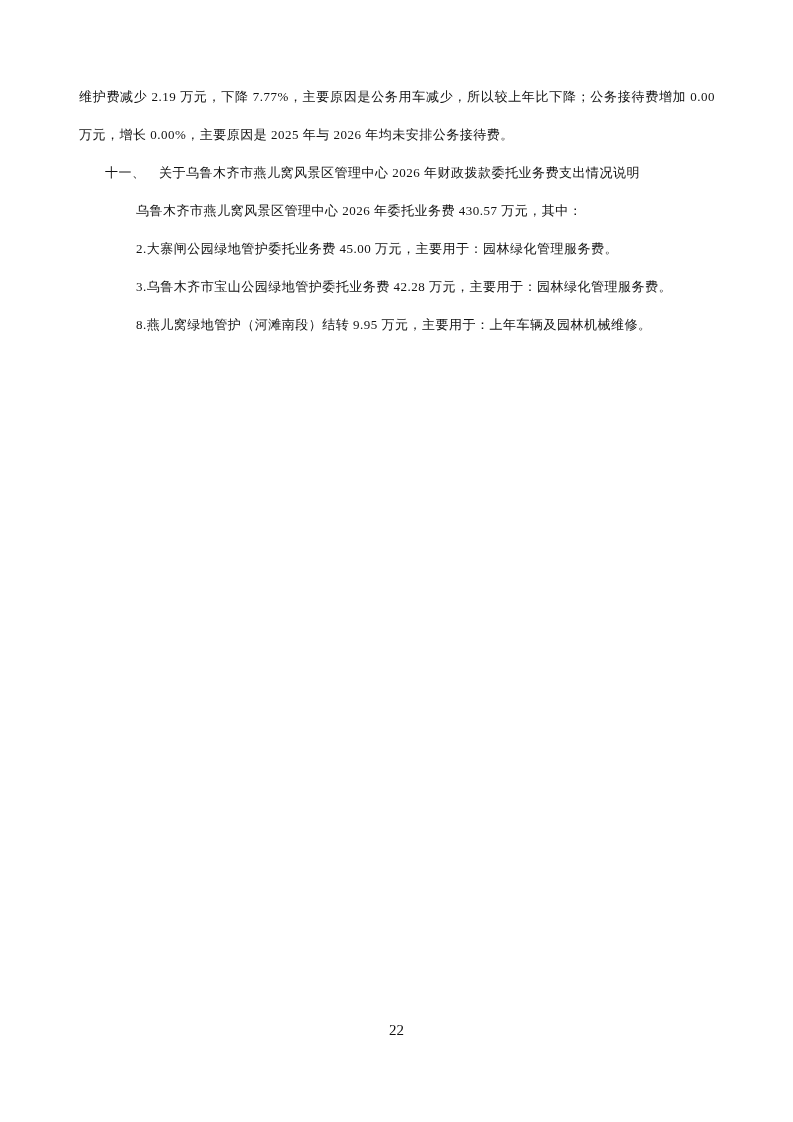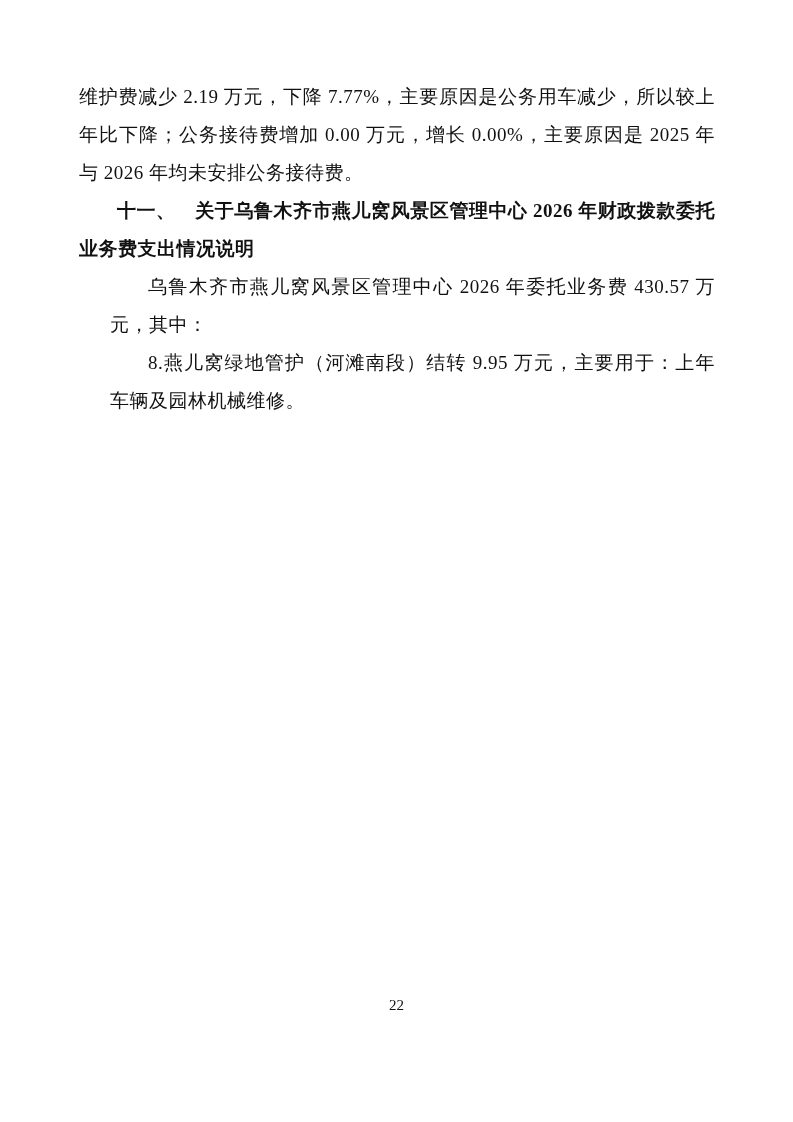--- a/index.html
+++ b/index.html
@@ -17,50 +17,52 @@
     overflow: hidden;
   }
   .content {
     position: absolute;
     left: 79px;
     top: 78px;
     width: 636px;
   }
   .content p {
     margin: 0;
-    font-size: 19px;
+    font-size: 13px;
     line-height: 38px;
     text-align: justify;
     letter-spacing: 0.5px;
   }
   .content p.body {
     text-indent: 2em;
     margin-left: 31px;
   }
   .content p.continuation {
     text-indent: 0;
   }
   .content p.heading {
     text-indent: 2em;
-    font-weight: bold;
+    font-weight: normal;
   }
   .page-number {
     position: absolute;
     left: 0;
     right: 0;
-    top: 997px;
+    top: 1022px;
     text-align: center;
     font-size: 15px;
     color: #111111;
   }
 </style>
 </head>
 <body>
 
 <div class="page">
   <div class="content">
     <p class="continuation">维护费减少 2.19 万元，下降 7.77%，主要原因是公务用车减少，所以较上年比下降；公务接待费增加 0.00 万元，增长 0.00%，主要原因是 2025 年与 2026 年均未安排公务接待费。</p>
     <p class="heading">十一、　关于乌鲁木齐市燕儿窝风景区管理中心 2026 年财政拨款委托业务费支出情况说明</p>
     <p class="body">乌鲁木齐市燕儿窝风景区管理中心 2026 年委托业务费 430.57 万元，其中：</p>
+    <p class="body">2.大寨闸公园绿地管护委托业务费 45.00 万元，主要用于：园林绿化管理服务费。</p>
+    <p class="body">3.乌鲁木齐市宝山公园绿地管护委托业务费 42.28 万元，主要用于：园林绿化管理服务费。</p>
     <p class="body">8.燕儿窝绿地管护（河滩南段）结转 9.95 万元，主要用于：上年车辆及园林机械维修。</p>
   </div>
   <div class="page-number">22</div>
 </div>
 
 </body></html>

